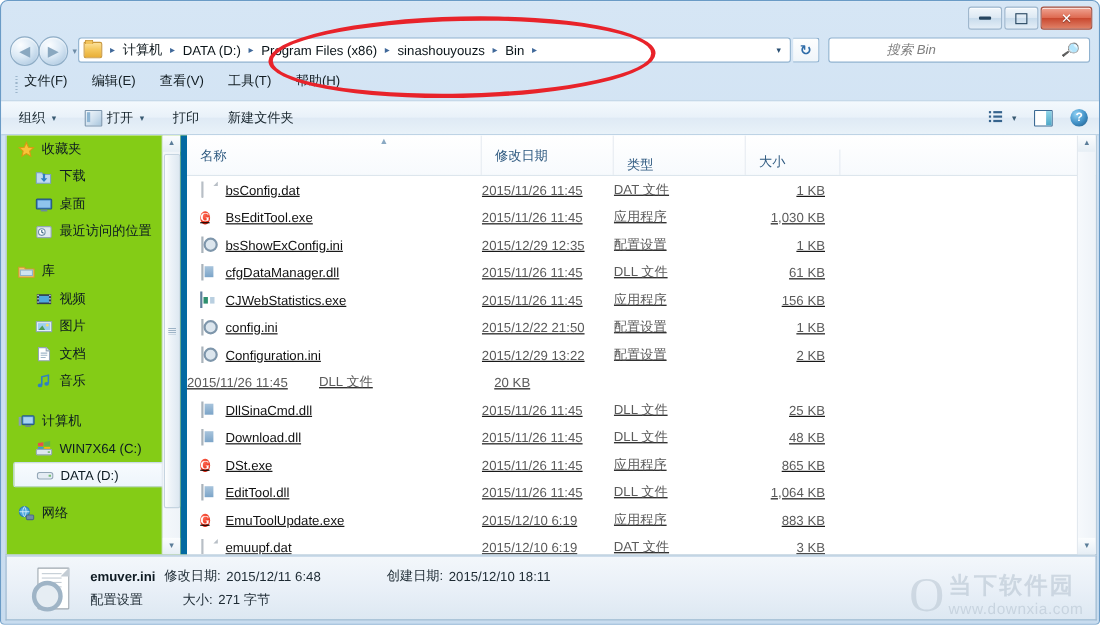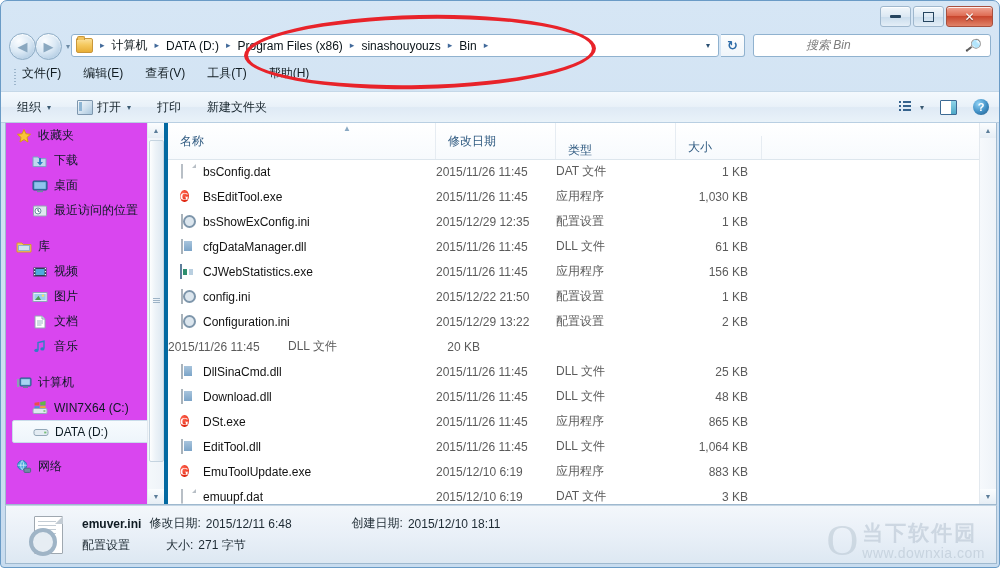--- a/index.html
+++ b/index.html
@@ -116,22 +116,22 @@
     background:radial-gradient(circle at 35% 30%,#8fd2f5 0%,#3f8ec4 55%,#22567f 100%);
     color:#fff;font-size:11px;font-weight:bold;display:flex;align-items:center;
     justify-content:center;line-height:1;}
 
   
   .content{position:absolute;left:4px;top:122px;width:992px;height:382px;
     background:#fff;border:1px solid #9fb9cf;border-top:none;box-sizing:border-box;
     display:flex;overflow:hidden;}
 
   
-  .sidebar{width:158px;flex:0 0 158px;position:relative;background:#d946ef;
-    border-right:4px solid #0369a1;overflow:hidden;}
+  .sidebar{width:158px;flex:0 0 158px;position:relative;background:#84cc16;
+    border-right:6px solid #0369a1;overflow:hidden;}
   .navitem{display:flex;align-items:center;height:25px;padding-left:10px;
     font-size:12px;color:#0c1a22;white-space:nowrap;box-sizing:border-box;}
   .navitem.child{padding-left:26px;}
   .navitem.sel{background:linear-gradient(180deg,#f7fbfe 0%,#eef5fb 100%);
     border:1px solid #c9dcea;border-radius:2px;margin:0 4px 0 6px;padding-left:20px;
     height:23px;}
   .navgap{height:11px;}
   .nicon{width:16px;height:16px;margin-right:6px;flex:0 0 auto;position:relative;
     display:inline-block;}
   .ntext{overflow:hidden;text-overflow:ellipsis;}
@@ -157,22 +157,22 @@
   .col{font-size:12px;color:#2f5a80;display:flex;align-items:center;
     padding-left:12px;box-sizing:border-box;
     border-right:1px solid #e6ecf2;position:relative;}
   .c-name{width:268px;}
   .c-date{width:120px;}
   .c-type{width:120px;align-items:flex-end;}
   .c-size{width:86px;margin-top:13px;}
   .c-rest{flex:1;}
   .sortmark{position:absolute;left:175px;top:1px;font-size:8px;color:#8aa9c3;}
 
-  .row{display:flex;height:25px;box-sizing:border-box;
-    position:relative;}
+  .row{display:flex;height:25px;align-items:center;box-sizing:border-box;
+    position:relative;text-decoration:underline;}
   .row.selected .rowinner{
     background:linear-gradient(180deg,#e4f0fb 0%,#cfe4f7 100%);
     border:1px solid #a9cbe8;border-radius:2px;}
   .rowinner{display:flex;align-items:center;height:23px;width:751px;
     box-sizing:border-box;}
   .cell{font-size:12px;color:#2a2a2a;display:flex;align-items:center;
     box-sizing:border-box;white-space:nowrap;overflow:hidden;}
   .cell.name{width:268px;padding-left:12px;color:#121212;}
   .cell.date{width:120px;color:#5b5b5b;}
   .cell.type{width:120px;color:#5b5b5b;}

